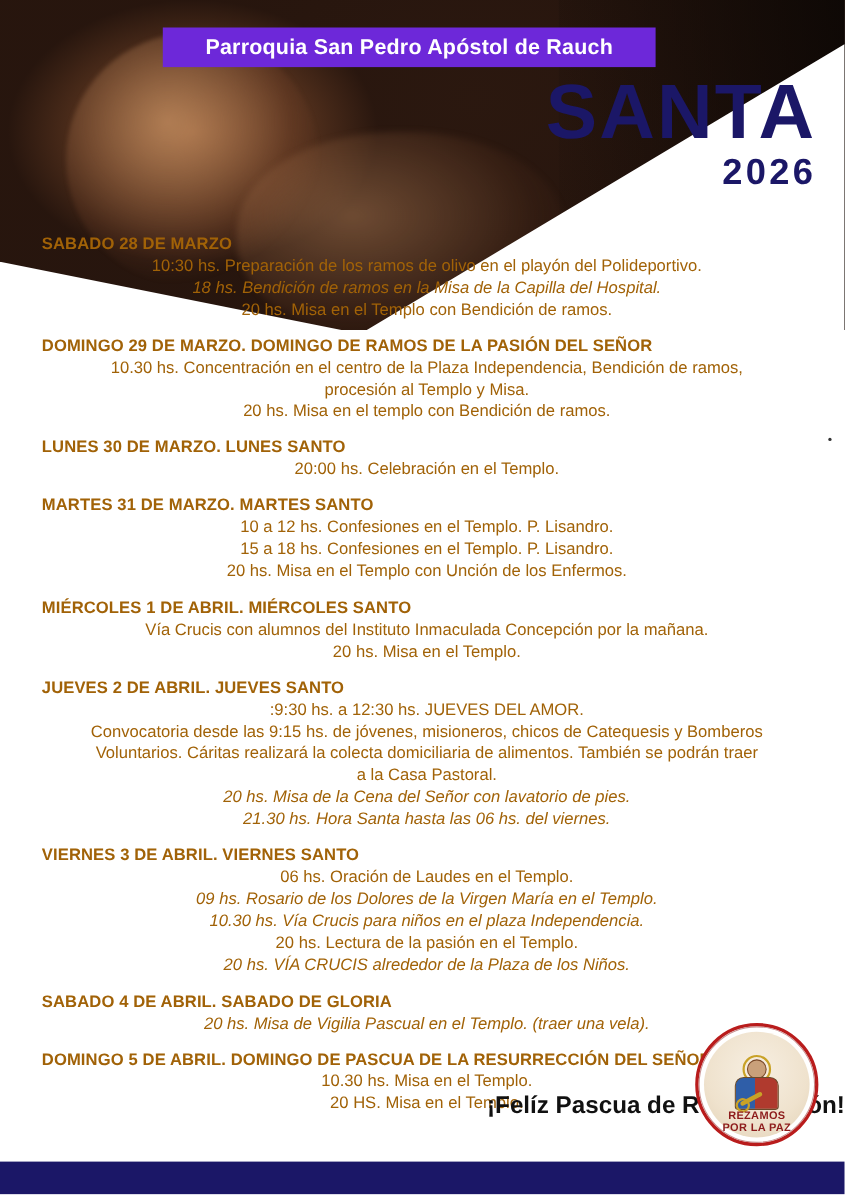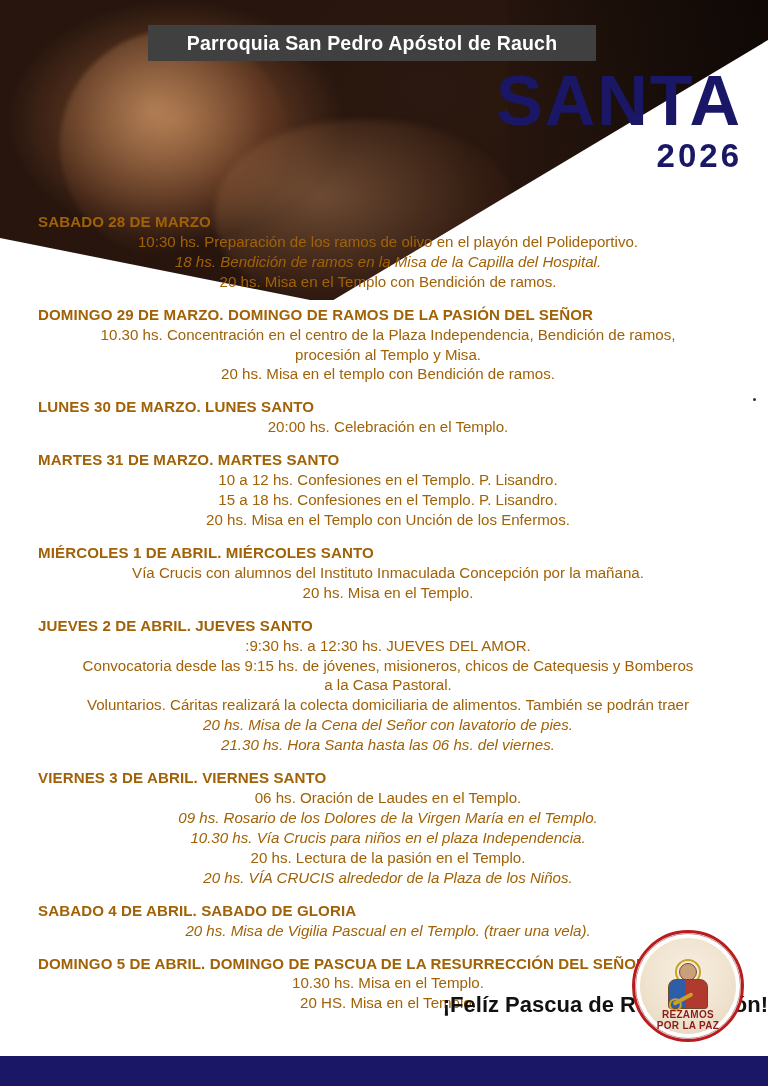--- a/index.html
+++ b/index.html
@@ -66,21 +66,21 @@
     left: 0; top: 170px; width: 560px; height: 180px;
     background: #ffffff;
     clip-path: polygon(0 180px, 0 68px, 560px 180px);
   }
 
   
   .parish-banner {
     position: absolute;
     left: 148px; top: 25px;
     width: 448px; height: 36px;
-    background: #404040;
+    background: #6d28d9;
     display: flex; align-items: center; justify-content: center;
   }
   .parish-banner .txt {
     color: #ffffff;
     font-size: 19.5px;
     font-weight: bold;
     letter-spacing: 0.2px;
     white-space: nowrap;
   }
 
@@ -276,22 +276,22 @@
     <div class="day-block">
       <div class="day-head">MIÉRCOLES 1 DE ABRIL. MIÉRCOLES SANTO</div>
       <div class="line">Vía Crucis con alumnos del Instituto Inmaculada Concepción por la mañana.</div>
       <div class="line">20 hs. Misa en el Templo.</div>
     </div>
 
     <div class="day-block">
       <div class="day-head">JUEVES 2 DE ABRIL. JUEVES SANTO</div>
       <div class="line">:9:30 hs. a 12:30 hs. JUEVES DEL AMOR.</div>
       <div class="line">Convocatoria desde las 9:15 hs. de jóvenes, misioneros, chicos de Catequesis y Bomberos</div>
+      <div class="line">Voluntarios. Cáritas realizará la colecta domiciliaria de alimentos. También se podrán traer</div>
       <div class="line">a la Casa Pastoral.</div>
-      <div class="line">Voluntarios. Cáritas realizará la colecta domiciliaria de alimentos. También se podrán traer</div>
       <div class="line it">20 hs. Misa de la Cena del Señor con lavatorio de pies.</div>
       <div class="line it">21.30 hs. Hora Santa hasta las 06 hs. del viernes.</div>
     </div>
 
     <div class="day-block">
       <div class="day-head">VIERNES  3 DE ABRIL. VIERNES SANTO</div>
       <div class="line">06 hs. Oración de Laudes en el Templo.</div>
       <div class="line it">09 hs. Rosario de los Dolores de la Virgen María en el Templo.</div>
       <div class="line it">10.30 hs. Vía Crucis para niños en el plaza Independencia.</div>
       <div class="line">20 hs. Lectura de la pasión en el Templo.</div>

